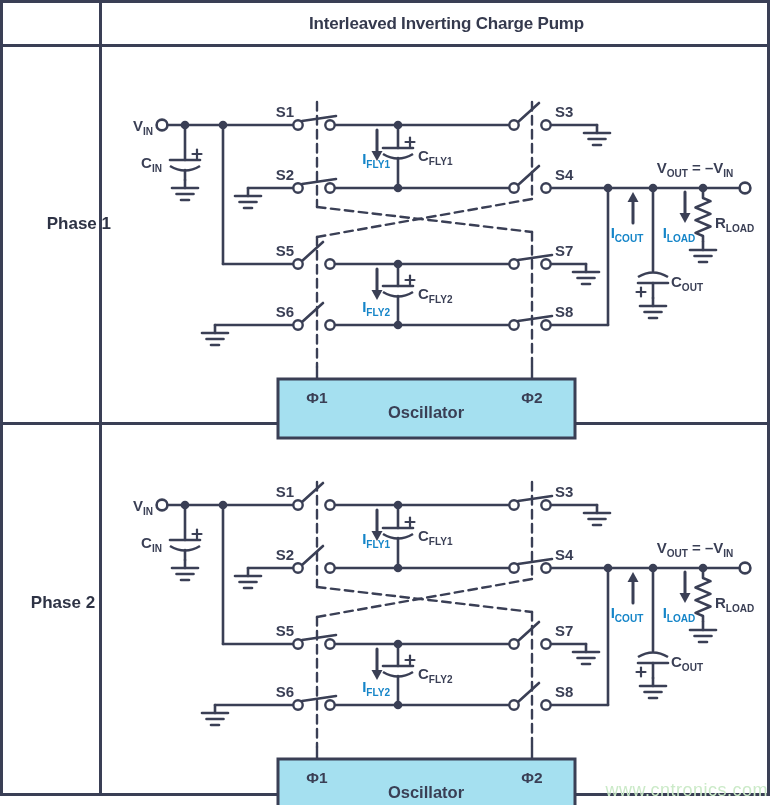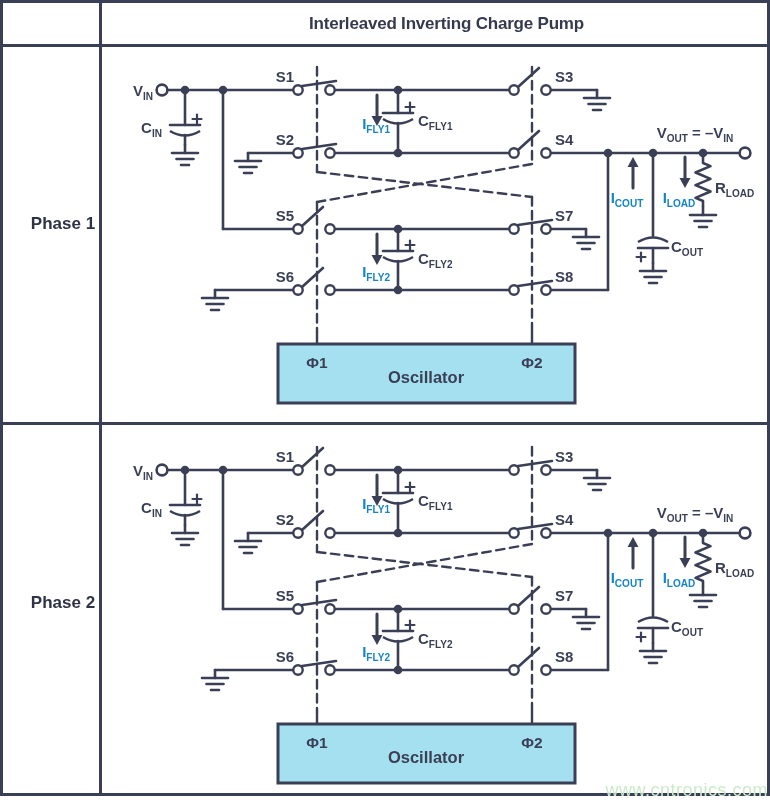--- a/index.html
+++ b/index.html
@@ -4,21 +4,21 @@
 <style>
   html,body{margin:0;padding:0;background:#ffffff;}
   .page{position:relative;width:770px;height:805px;background:#ffffff;overflow:hidden;
         font-family:"Liberation Sans",sans-serif;}
   .bline{position:absolute;background:#3a3f55;}
   .cell{position:absolute;display:flex;align-items:center;justify-content:center;padding-left:12px;}
   .header-title{font-weight:bold;font-size:17px;color:#353a4e;letter-spacing:-0.2px;}
   .phase-label{font-weight:bold;font-size:17px;color:#2e3345;}
   .p1lab{transform:translateY(-22px);}
   .p2lab{transform:translateY(-6px);}
-  .circuit{position:absolute;left:100px;}
+  .circuit{position:absolute;left:100px;margin-top:35px;}
   .watermark{position:absolute;right:2px;top:780px;font-size:18px;letter-spacing:.5px;
              color:#cbeac8;z-index:6;font-weight:normal;text-align:right;}
   svg text{font-family:"Liberation Sans",sans-serif;font-weight:bold;}
 </style>
 </head>
 <body>
 
 <div class="page">
 
   <div class="bline" style="left:0;top:0;width:770px;height:3px;"></div>
@@ -27,21 +27,21 @@
   <div class="bline" style="left:767px;top:0;width:3px;height:796px;"></div>
   <div class="bline" style="left:99px;top:0;width:3px;height:796px;"></div>
   <div class="bline" style="left:0;top:44px;width:770px;height:3px;"></div>
   <div class="bline" style="left:0;top:422px;width:770px;height:3px;"></div>
 
   <div class="cell" style="left:3px;top:3px;width:96px;height:41px;"></div>
   <div class="cell" style="left:102px;top:3px;width:665px;height:41px;">
     <span class="header-title">Interleaved Inverting Charge Pump</span>
   </div>
 
-  <div class="cell" style="left:3px;top:47px;width:96px;height:398px;">
+  <div class="cell" style="left:3px;top:47px;width:96px;height:398px;justify-content:flex-end;">
     <span class="phase-label p1lab">Phase 1</span>
   </div>
   <div class="cell" style="left:3px;top:425px;width:96px;height:368px;">
     <span class="phase-label p2lab">Phase 2</span>
   </div>
 
   <div class="circuit" style="top:45px;">
     <svg id="svg-p1" width="670" height="377" viewBox="0 0 670 377">
         <g>
           <line x1="217" y1="22" x2="217" y2="127" stroke="#3a3f55" stroke-width="2.4" stroke-linecap="round" stroke-dasharray="8.5 5.5"></line>

